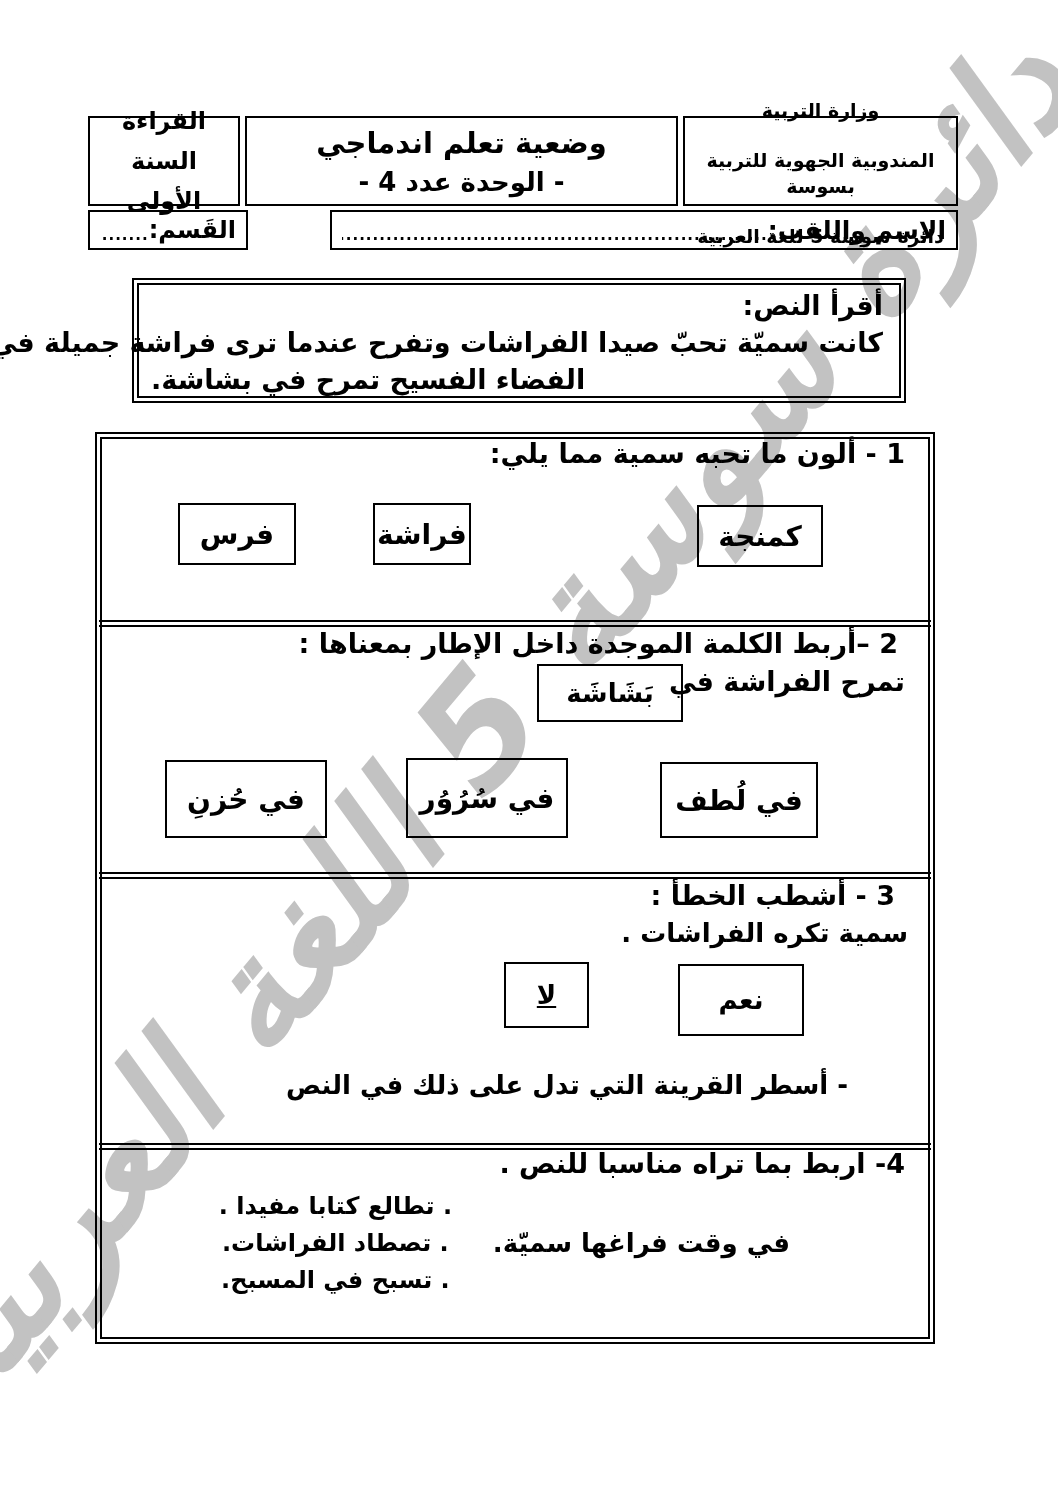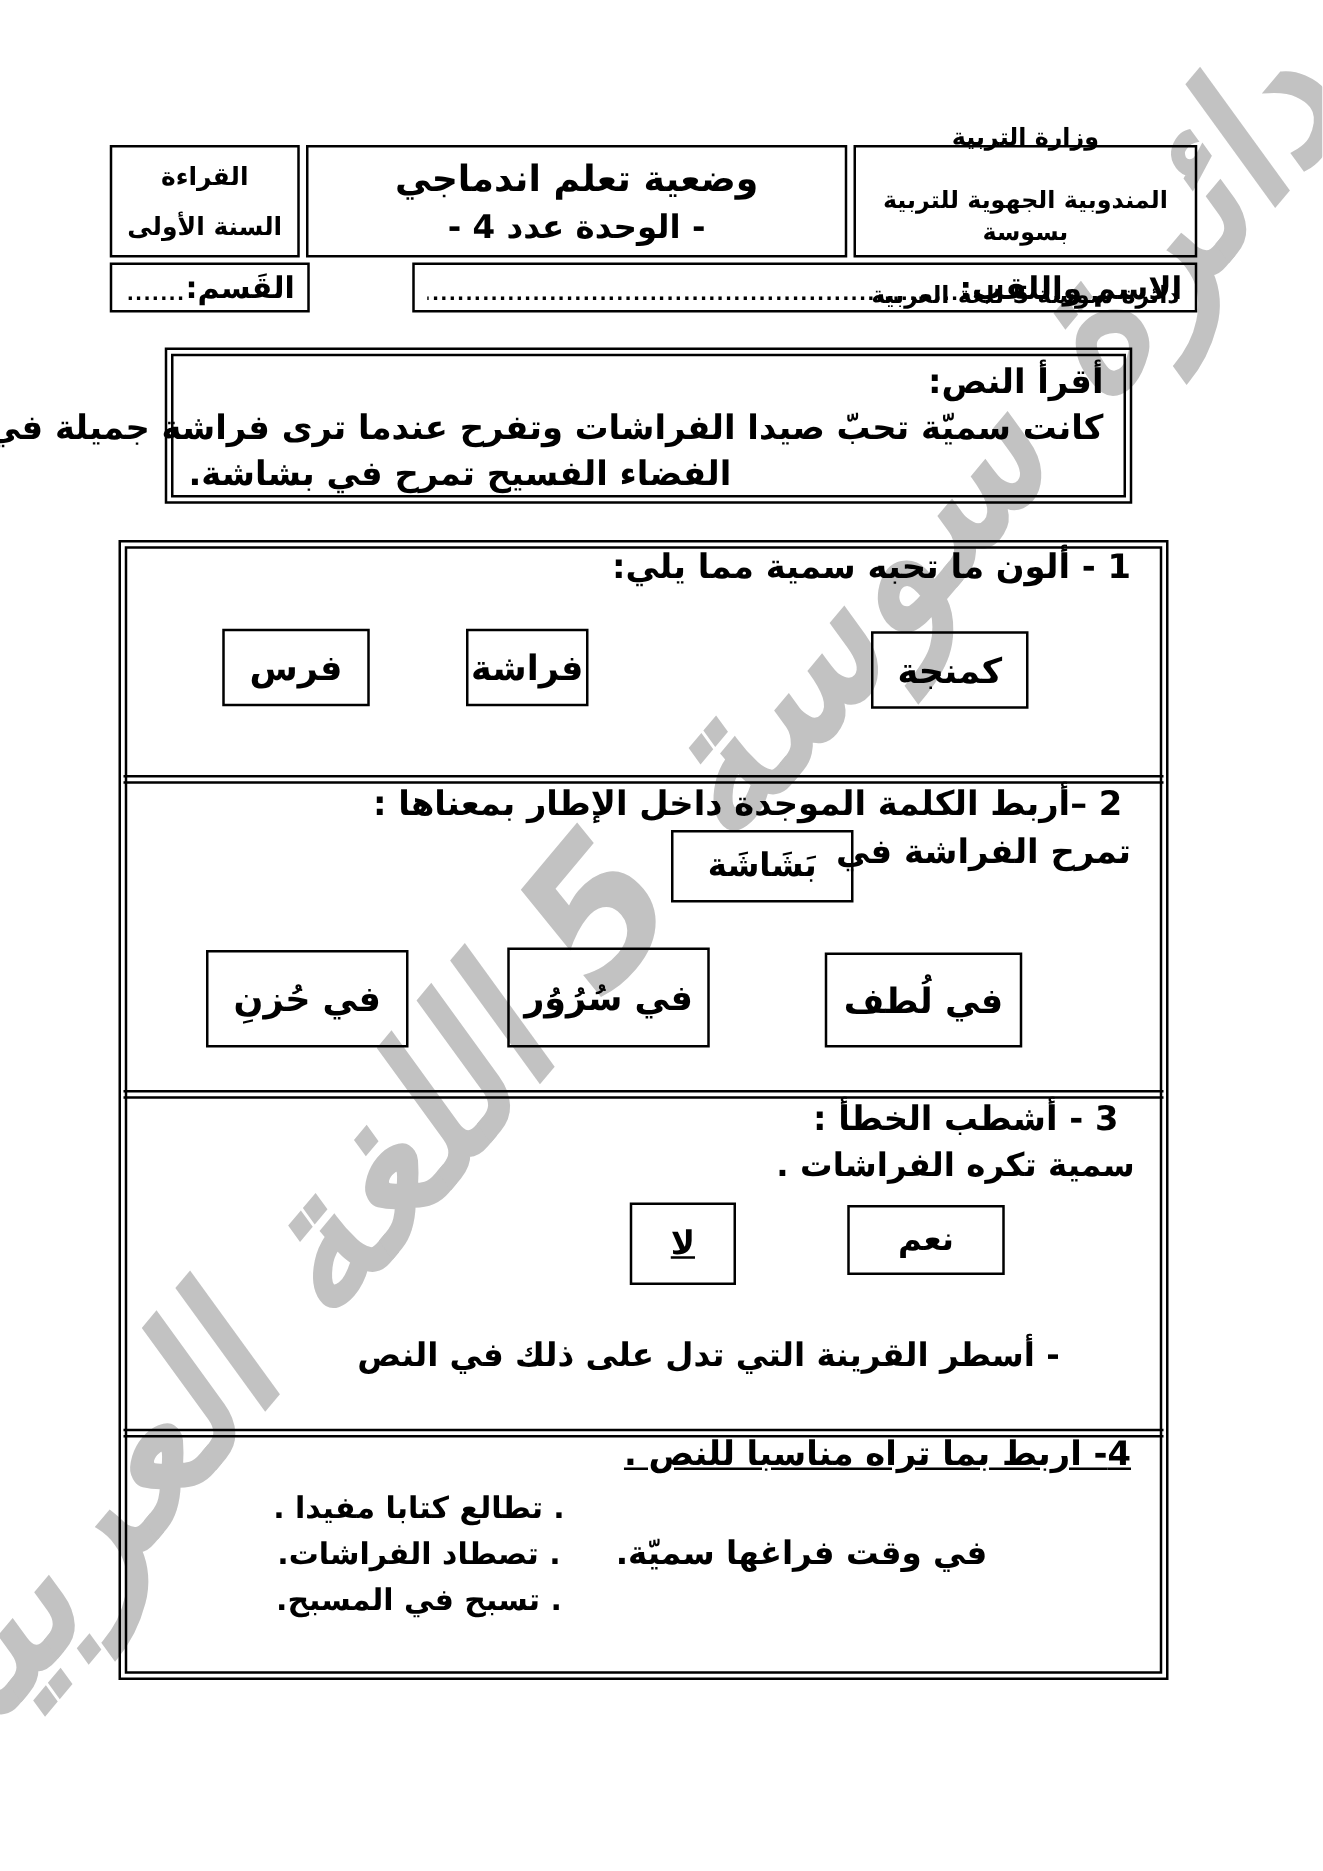--- a/index.html
+++ b/index.html
@@ -35,21 +35,21 @@
     border:2px solid #000;
     display:flex;flex-direction:column;
     align-items:center;justify-content:center;
     text-align:center;
     background:transparent;
     z-index:2;
   }
   .ministry-line{font-size:19px;line-height:26px;margin-top:24px;}
   .mid-line1{font-size:29px;line-height:42px;text-align:center;}
   .mid-line2{font-size:26px;line-height:36px;}
-  .left-line{font-size:20px;line-height:40px;}
+  .left-line{font-size:24px;line-height:40px;}
   .cell-row{
     position:absolute;
     border:2px solid #000;
     display:flex;align-items:center;
     padding:0 10px;
     z-index:2;
     overflow:hidden;
   }
   .row-label{font-size:25px;white-space:nowrap;}
   .dots{
@@ -171,29 +171,29 @@
   </div>
   <div class="wbox" style="top:758px;left:406px;width:162px;height:80px;">
     <span>في سُرُوُر</span>
   </div>
   <div class="wbox" style="top:760px;left:165px;width:162px;height:78px;">
     <span>في حُزنِ</span>
   </div>
 
   <div class="ex-text" style="top:880px;right:163px;">3 - أشطب الخطأ :</div>
   <div class="ex-text" style="top:918px;right:150px;font-size:26px;">سمية تكره الفراشات .</div>
-  <div class="wbox" style="top:964px;left:678px;width:126px;height:56px;font-size:26px;">
+  <div class="wbox" style="top:964px;left:678px;width:126px;height:72px;font-size:26px;">
     <span>نعم</span>
   </div>
   <div class="wbox" style="top:962px;left:504px;width:85px;height:66px;font-size:26px;text-decoration:underline;">
     <span>لا</span>
   </div>
   <div class="ex-text" style="top:1070px;right:210px;font-size:26px;">- أسطر القرينة التي تدل على ذلك في النص</div>
 
-  <div class="ex-text" style="top:1148px;right:153px;text-decoration:underline;">4- اربط بما تراه مناسبا للنص .</div>
+  <div class="ex-text" style="top:1148px;right:153px;">4- اربط بما تراه مناسبا للنص .</div>
   <div class="ex-text" style="top:1228px;right:268px;font-size:26px;">في وقت فراغها سميّة.</div>
   <div class="options-col" style="top:1188px;right:606px;">
     <div>. تطالع كتابا مفيدا .</div>
     <div>. تصطاد الفراشات.</div>
     <div>. تسبح في المسبح.</div>
   </div>
 
 </div>
 
 </body></html>

